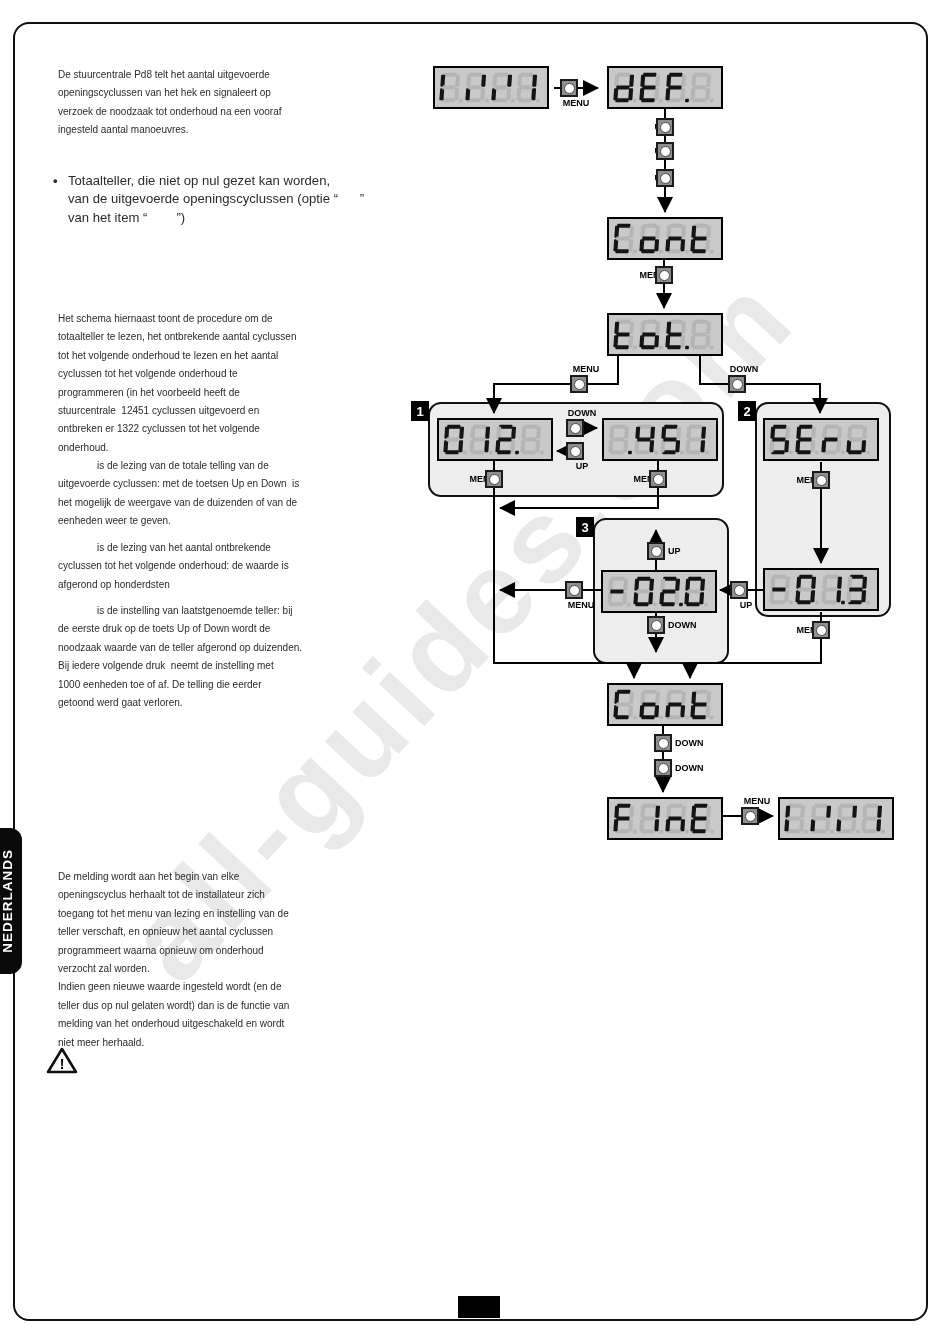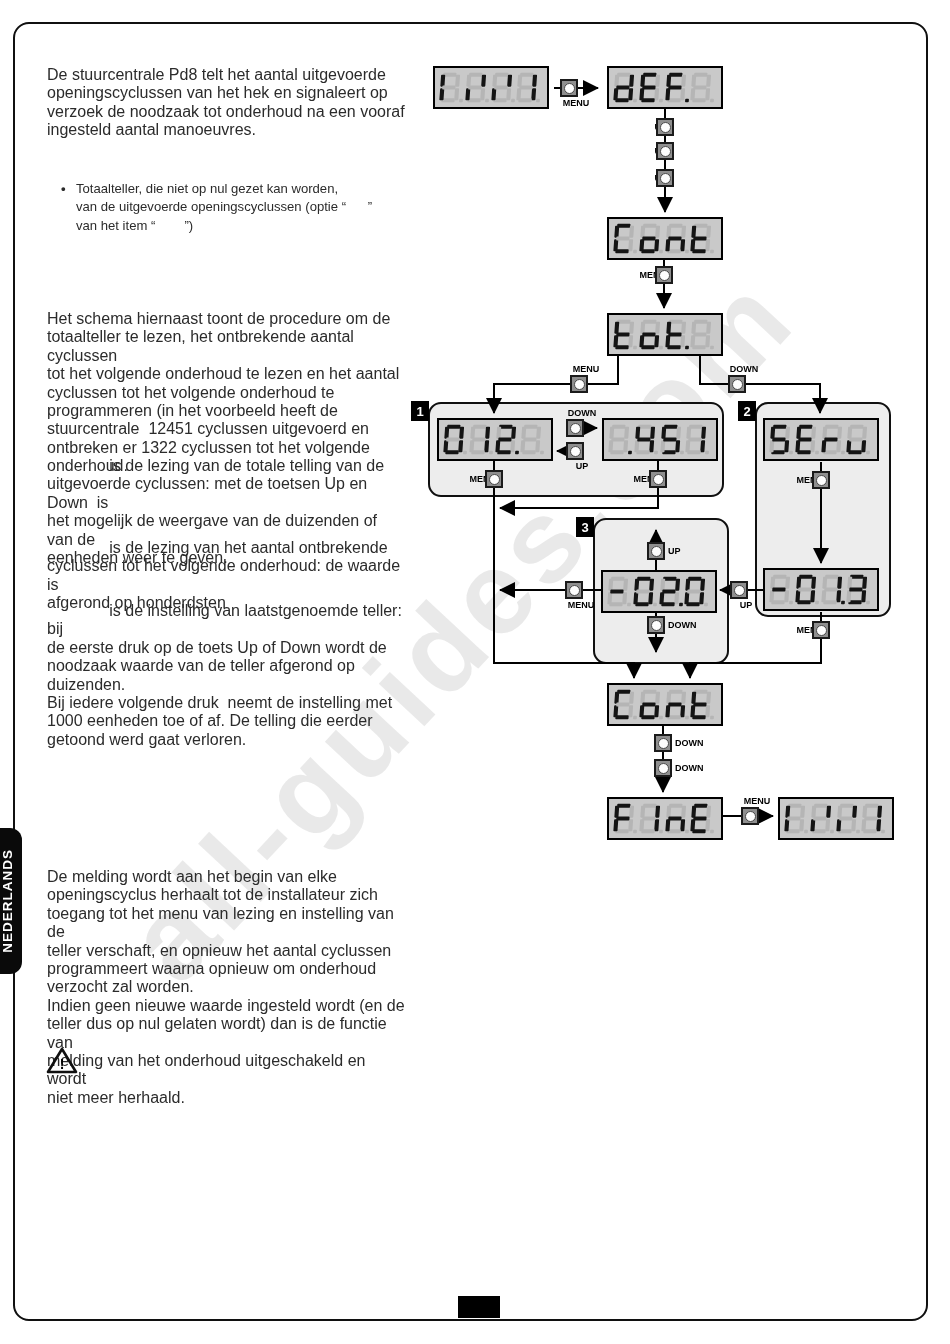--- a/index.html
+++ b/index.html
@@ -4,24 +4,24 @@
 <style>
   html,body{margin:0;padding:0;background:#fff;}
   .page{position:relative;width:950px;height:1344px;background:#fff;overflow:hidden;
         font-family:"Liberation Sans",sans-serif;color:#2b2b2b;}
   .frame{position:absolute;left:13px;top:22px;width:911px;height:1295px;
          border:2px solid #101010;border-radius:16px;}
   .watermark{position:absolute;left:-90px;top:560px;width:1100px;text-align:center;
              font-size:118px;font-weight:bold;color:#b9b9b9;opacity:.30;
              transform:rotate(-47deg);letter-spacing:6px;pointer-events:none;}
   
-  .para{position:absolute;left:47px;width:360px;font-size:16px;line-height:18.4px;
+  .para{position:absolute;left:58px;width:360px;font-size:10px;line-height:18.4px;
         white-space:pre-wrap;}
   .blist{position:absolute;left:47px;width:360px;font-size:13.1px;line-height:18.4px;
-         margin:10px;padding:0;list-style:none;}
+         margin:2px;padding:0;list-style:none;}
   .blist li{position:relative;padding-left:19px;white-space:pre-wrap;}
   .blist li::before{content:"\2022";position:absolute;left:4px;top:0;font-weight:bold;}
   
   .lang-tab{position:absolute;left:-8px;top:828px;width:30px;height:146px;background:#0a0a0a;
             border-radius:0 12px 12px 0;display:flex;align-items:center;justify-content:center;}
   .lang-tab span{writing-mode:vertical-rl;transform:rotate(180deg);color:#fff;font-weight:bold;
                  font-size:13.5px;letter-spacing:1px;}
   
   .gbox{position:absolute;background:#ededed;border:2px solid #101010;border-radius:13px;}
   .badge{position:absolute;width:18px;height:20px;background:#000;color:#fff;font-weight:bold;

